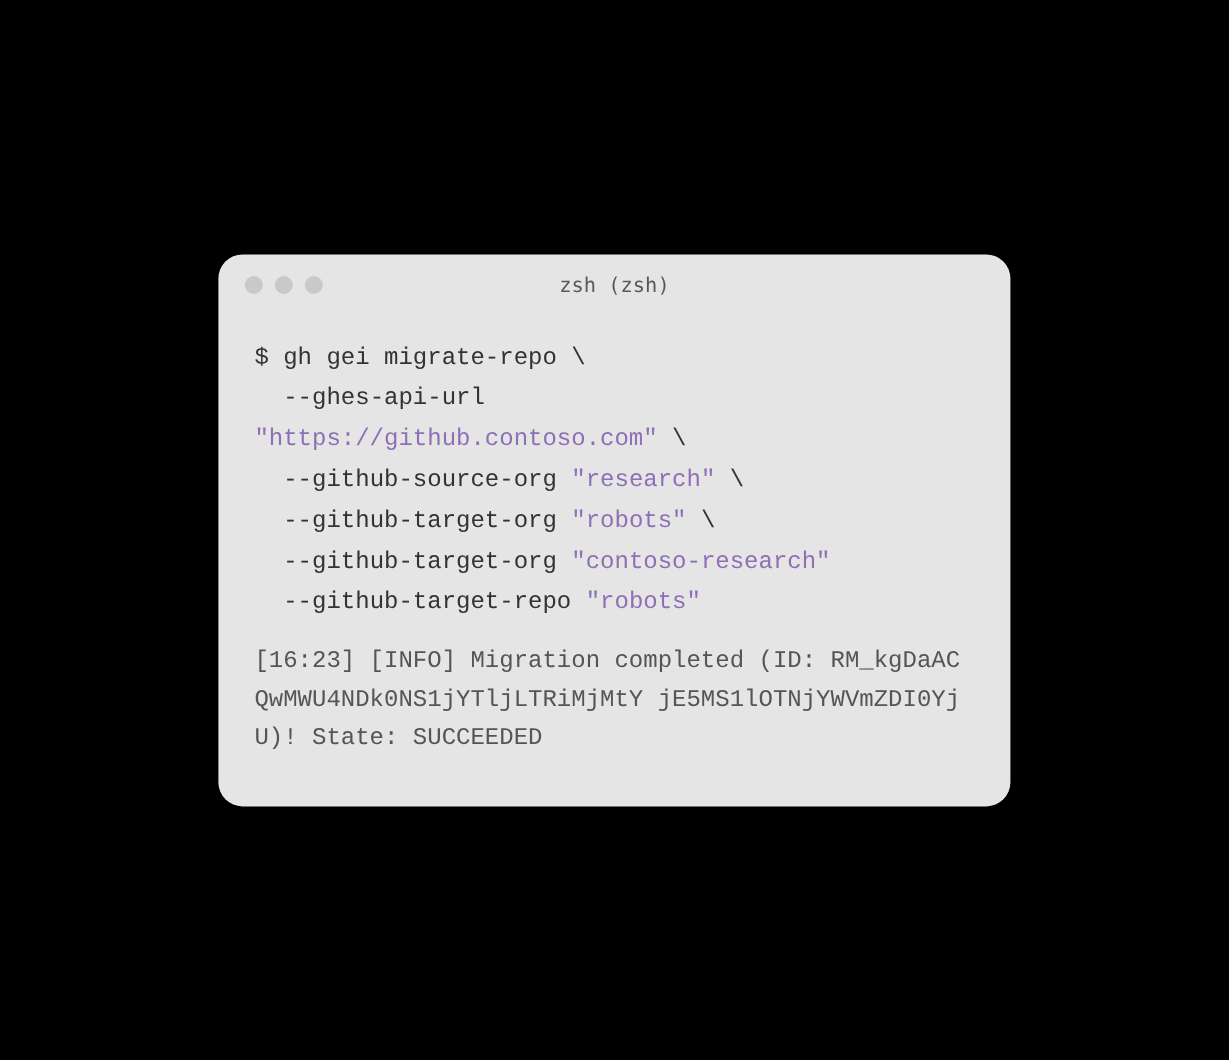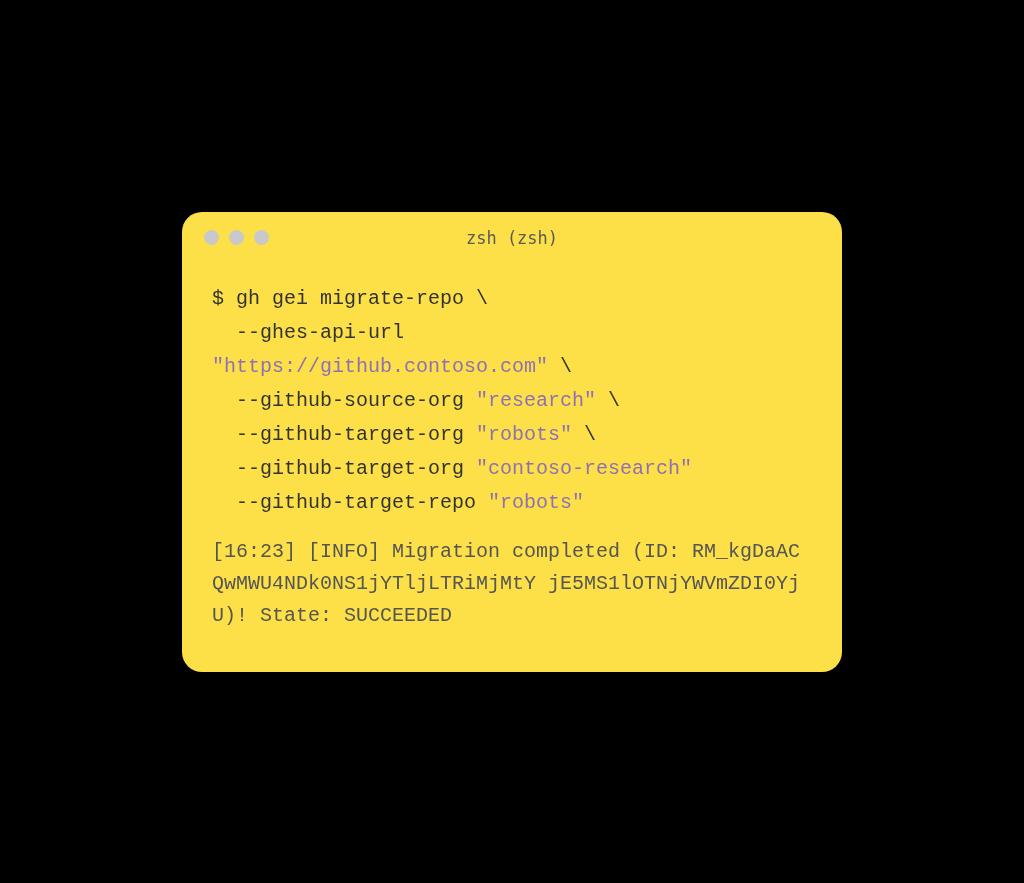--- a/index.html
+++ b/index.html
@@ -11,21 +11,21 @@
       width: 1024px;
       height: 883px;
       background: #000;
       display: flex;
       align-items: center;
       justify-content: center;
       font-family: ui-monospace, SFMono-Regular, "SF Mono", Menlo, Consolas, "Liberation Mono", monospace;
     }
     .terminal-window {
       width: 660px;
-      background: #fde047;
+      background: #e5e5e5;
       border-radius: 20px;
       box-shadow: 0 8px 40px rgba(0,0,0,0.5);
       overflow: hidden;
     }
     .titlebar {
       position: relative;
       height: 52px;
       display: flex;
       align-items: center;
       padding: 0 22px;

